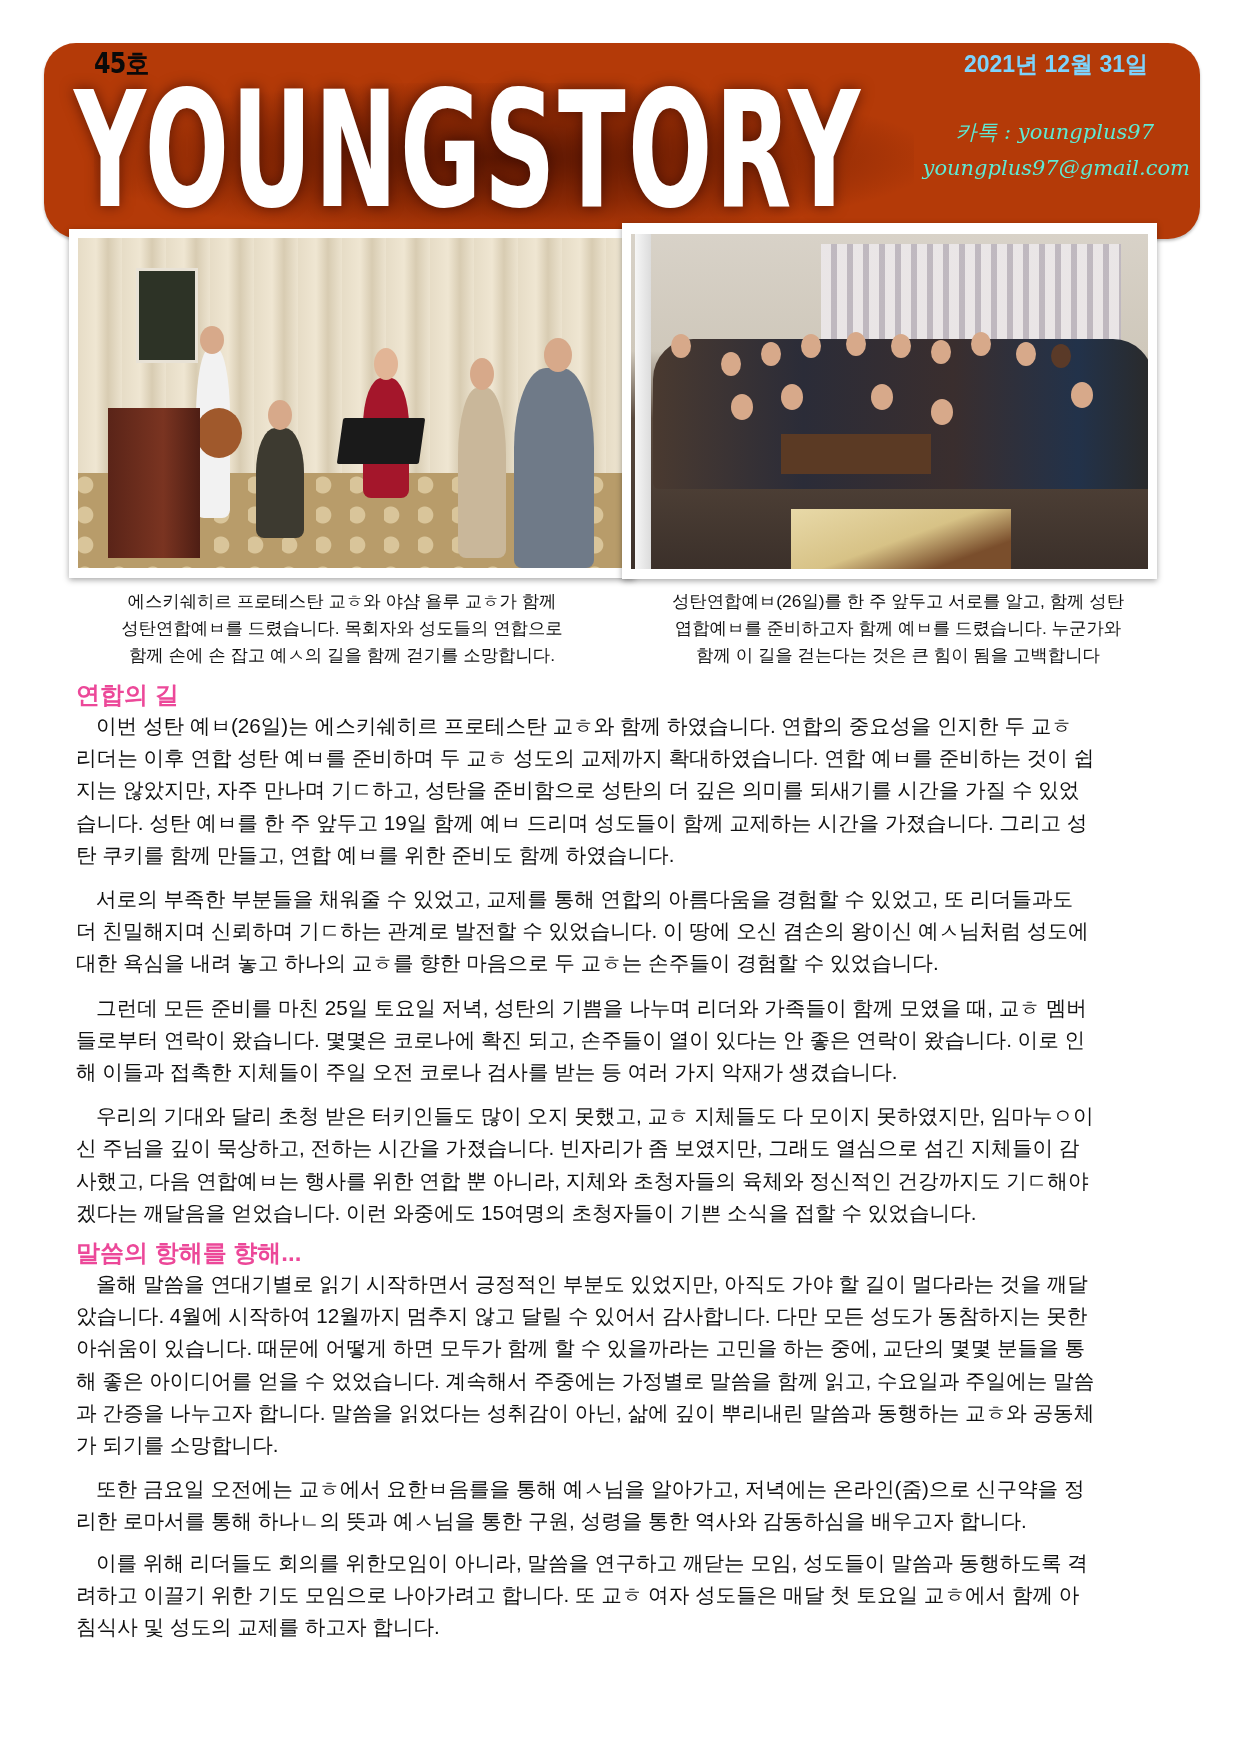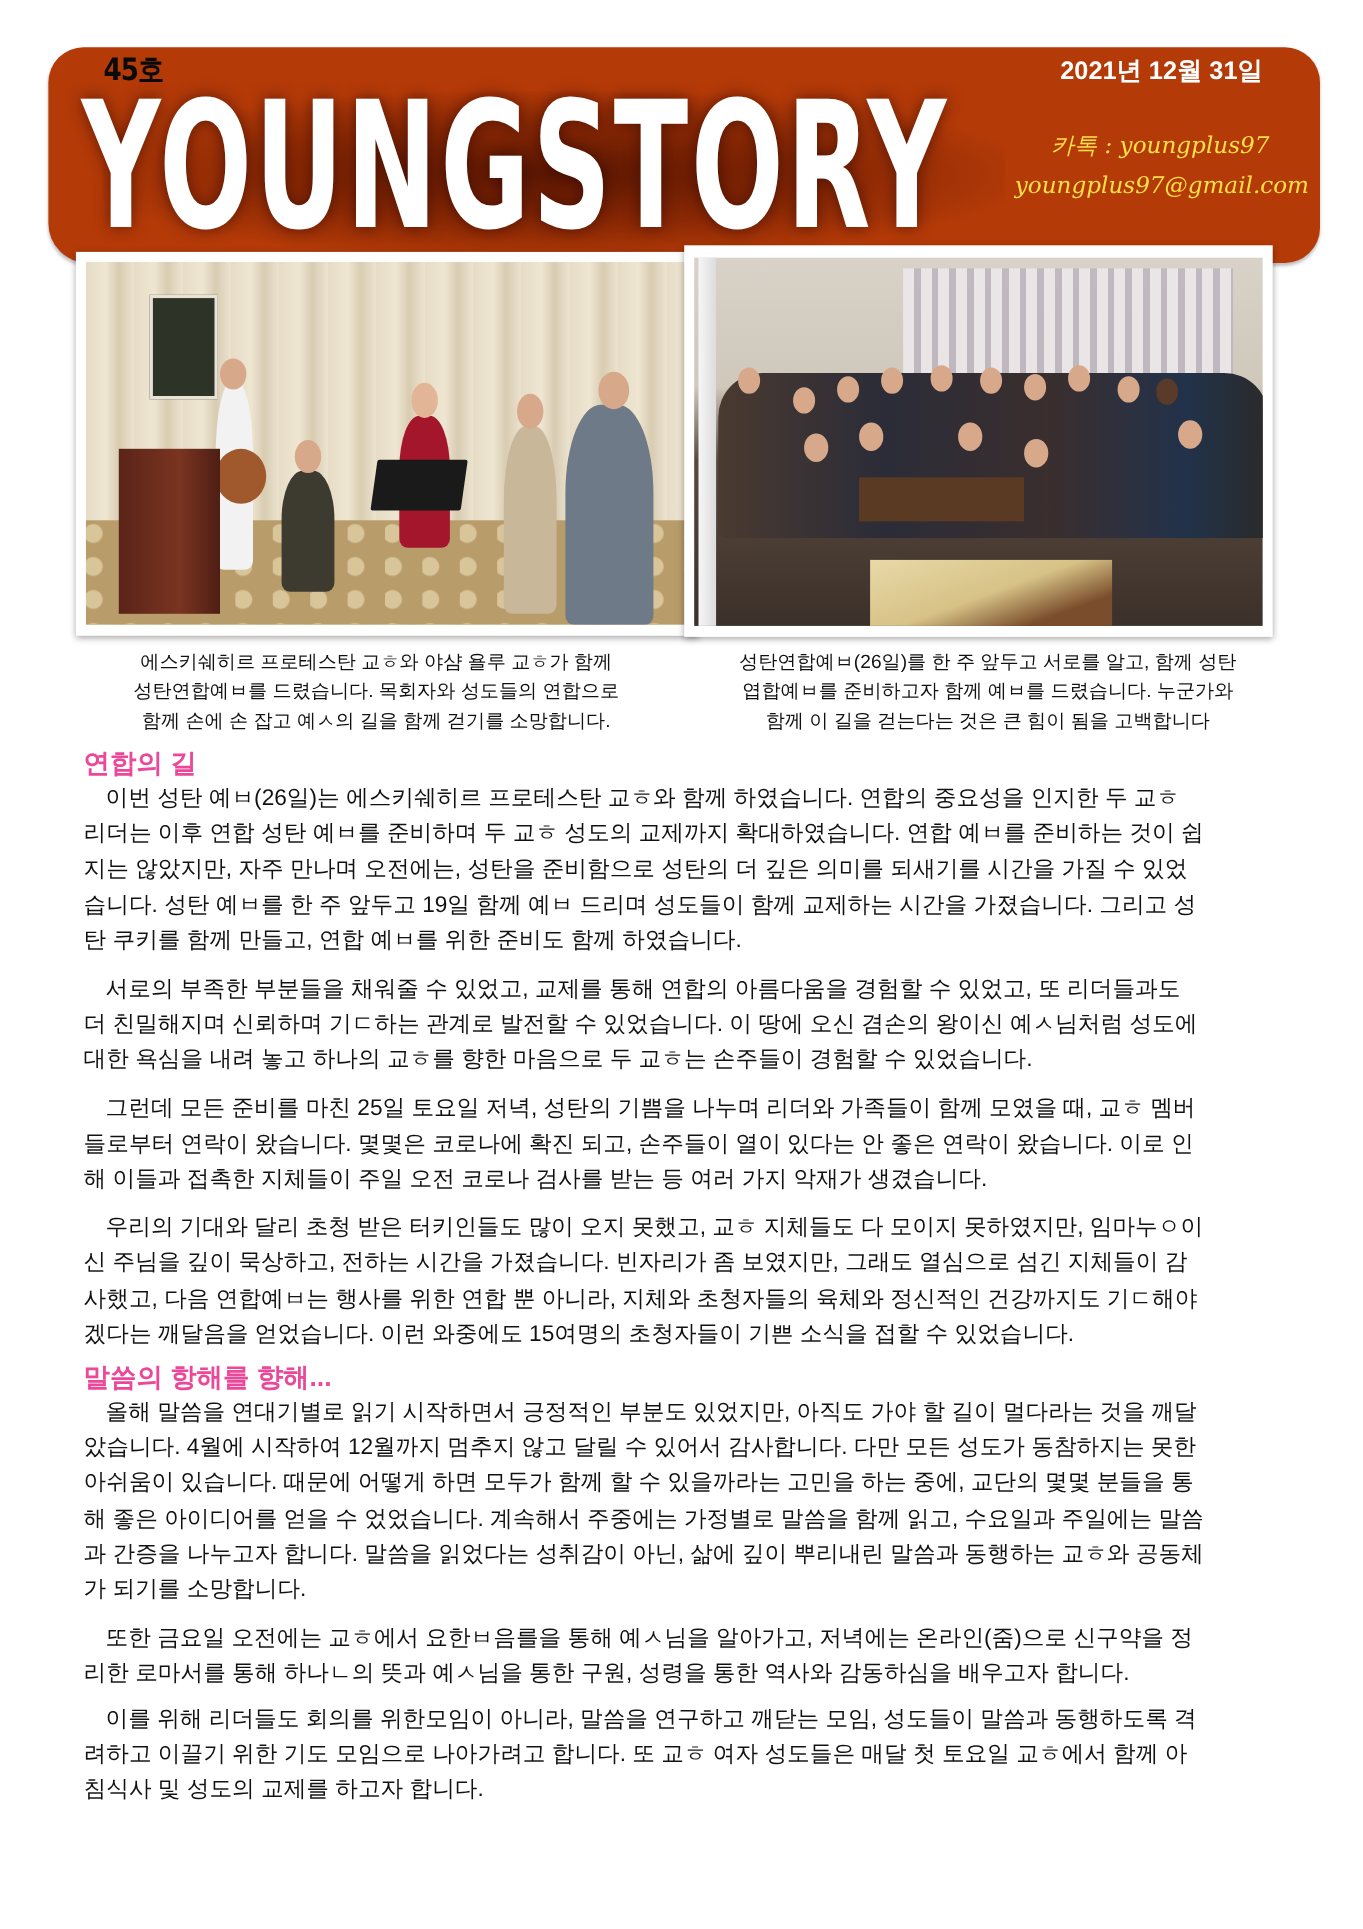--- a/index.html
+++ b/index.html
@@ -63,28 +63,28 @@
       text-shadow: 0 0 18px rgba(40,5,0,0.6);
       white-space: nowrap;
     }
     .pub-date {
       position: absolute;
       right: 52px;
       top: 6px;
       font-family: "Liberation Sans", sans-serif;
       font-weight: bold;
       font-size: 23px;
-      color: #ffffff;
+      color: #7dd3fc;
     }
     .contact {
       position: absolute;
       right: 10px;
       font-family: "DejaVu Serif", serif;
       font-style: italic;
-      color: #fde047;
+      color: #5eead4;
       white-space: nowrap;
     }
     .contact.kakao { top: 75px; right: 46px; font-size: 21px; }
     .contact.email { top: 113px; right: 10px; font-size: 21px; }
 
     
     .photo-frame {
       position: absolute;
       background: #ffffff;
       box-shadow: 0 2px 6px rgba(0,0,0,0.35);
@@ -260,21 +260,21 @@
 </figcaption>
 
 <main class="article">
 
   <section>
     <h2 class="section-heading">연합의 길</h2>
 
     <p class="para">
       <span class="line">이번 성탄 예ㅂ(26일)는 에스키쉐히르 프로테스탄 교ㅎ와 함께 하였습니다. 연합의 중요성을 인지한 두 교ㅎ</span>
       <span class="line">리더는 이후 연합 성탄 예ㅂ를 준비하며 두 교ㅎ 성도의 교제까지 확대하였습니다. 연합 예ㅂ를 준비하는 것이 쉽</span>
-      <span class="line">지는 않았지만, 자주 만나며 오전에는, 성탄을 준비함으로 성탄의 더 깊은 의미를 되새기를 시간을 가질 수 있었</span>
+      <span class="line">지는 않았지만, 자주 만나며 기ㄷ하고, 성탄을 준비함으로 성탄의 더 깊은 의미를 되새기를 시간을 가질 수 있었</span>
       <span class="line">습니다. 성탄 예ㅂ를 한 주 앞두고 19일 함께 예ㅂ 드리며 성도들이 함께 교제하는 시간을 가졌습니다. 그리고 성</span>
       <span class="line">탄 쿠키를 함께 만들고, 연합 예ㅂ를 위한 준비도 함께 하였습니다.</span>
     </p>
     <div class="gap-md"></div>
 
     <p class="para">
       <span class="line">서로의 부족한 부분들을 채워줄 수 있었고, 교제를 통해 연합의 아름다움을 경험할 수 있었고, 또 리더들과도</span>
       <span class="line">더 친밀해지며 신뢰하며 기ㄷ하는 관계로 발전할 수 있었습니다. 이 땅에 오신 겸손의 왕이신 예ㅅ님처럼 성도에</span>
       <span class="line">대한 욕심을 내려 놓고 하나의 교ㅎ를 향한 마음으로 두 교ㅎ는 손주들이 경험할 수 있었습니다.</span>
     </p>

